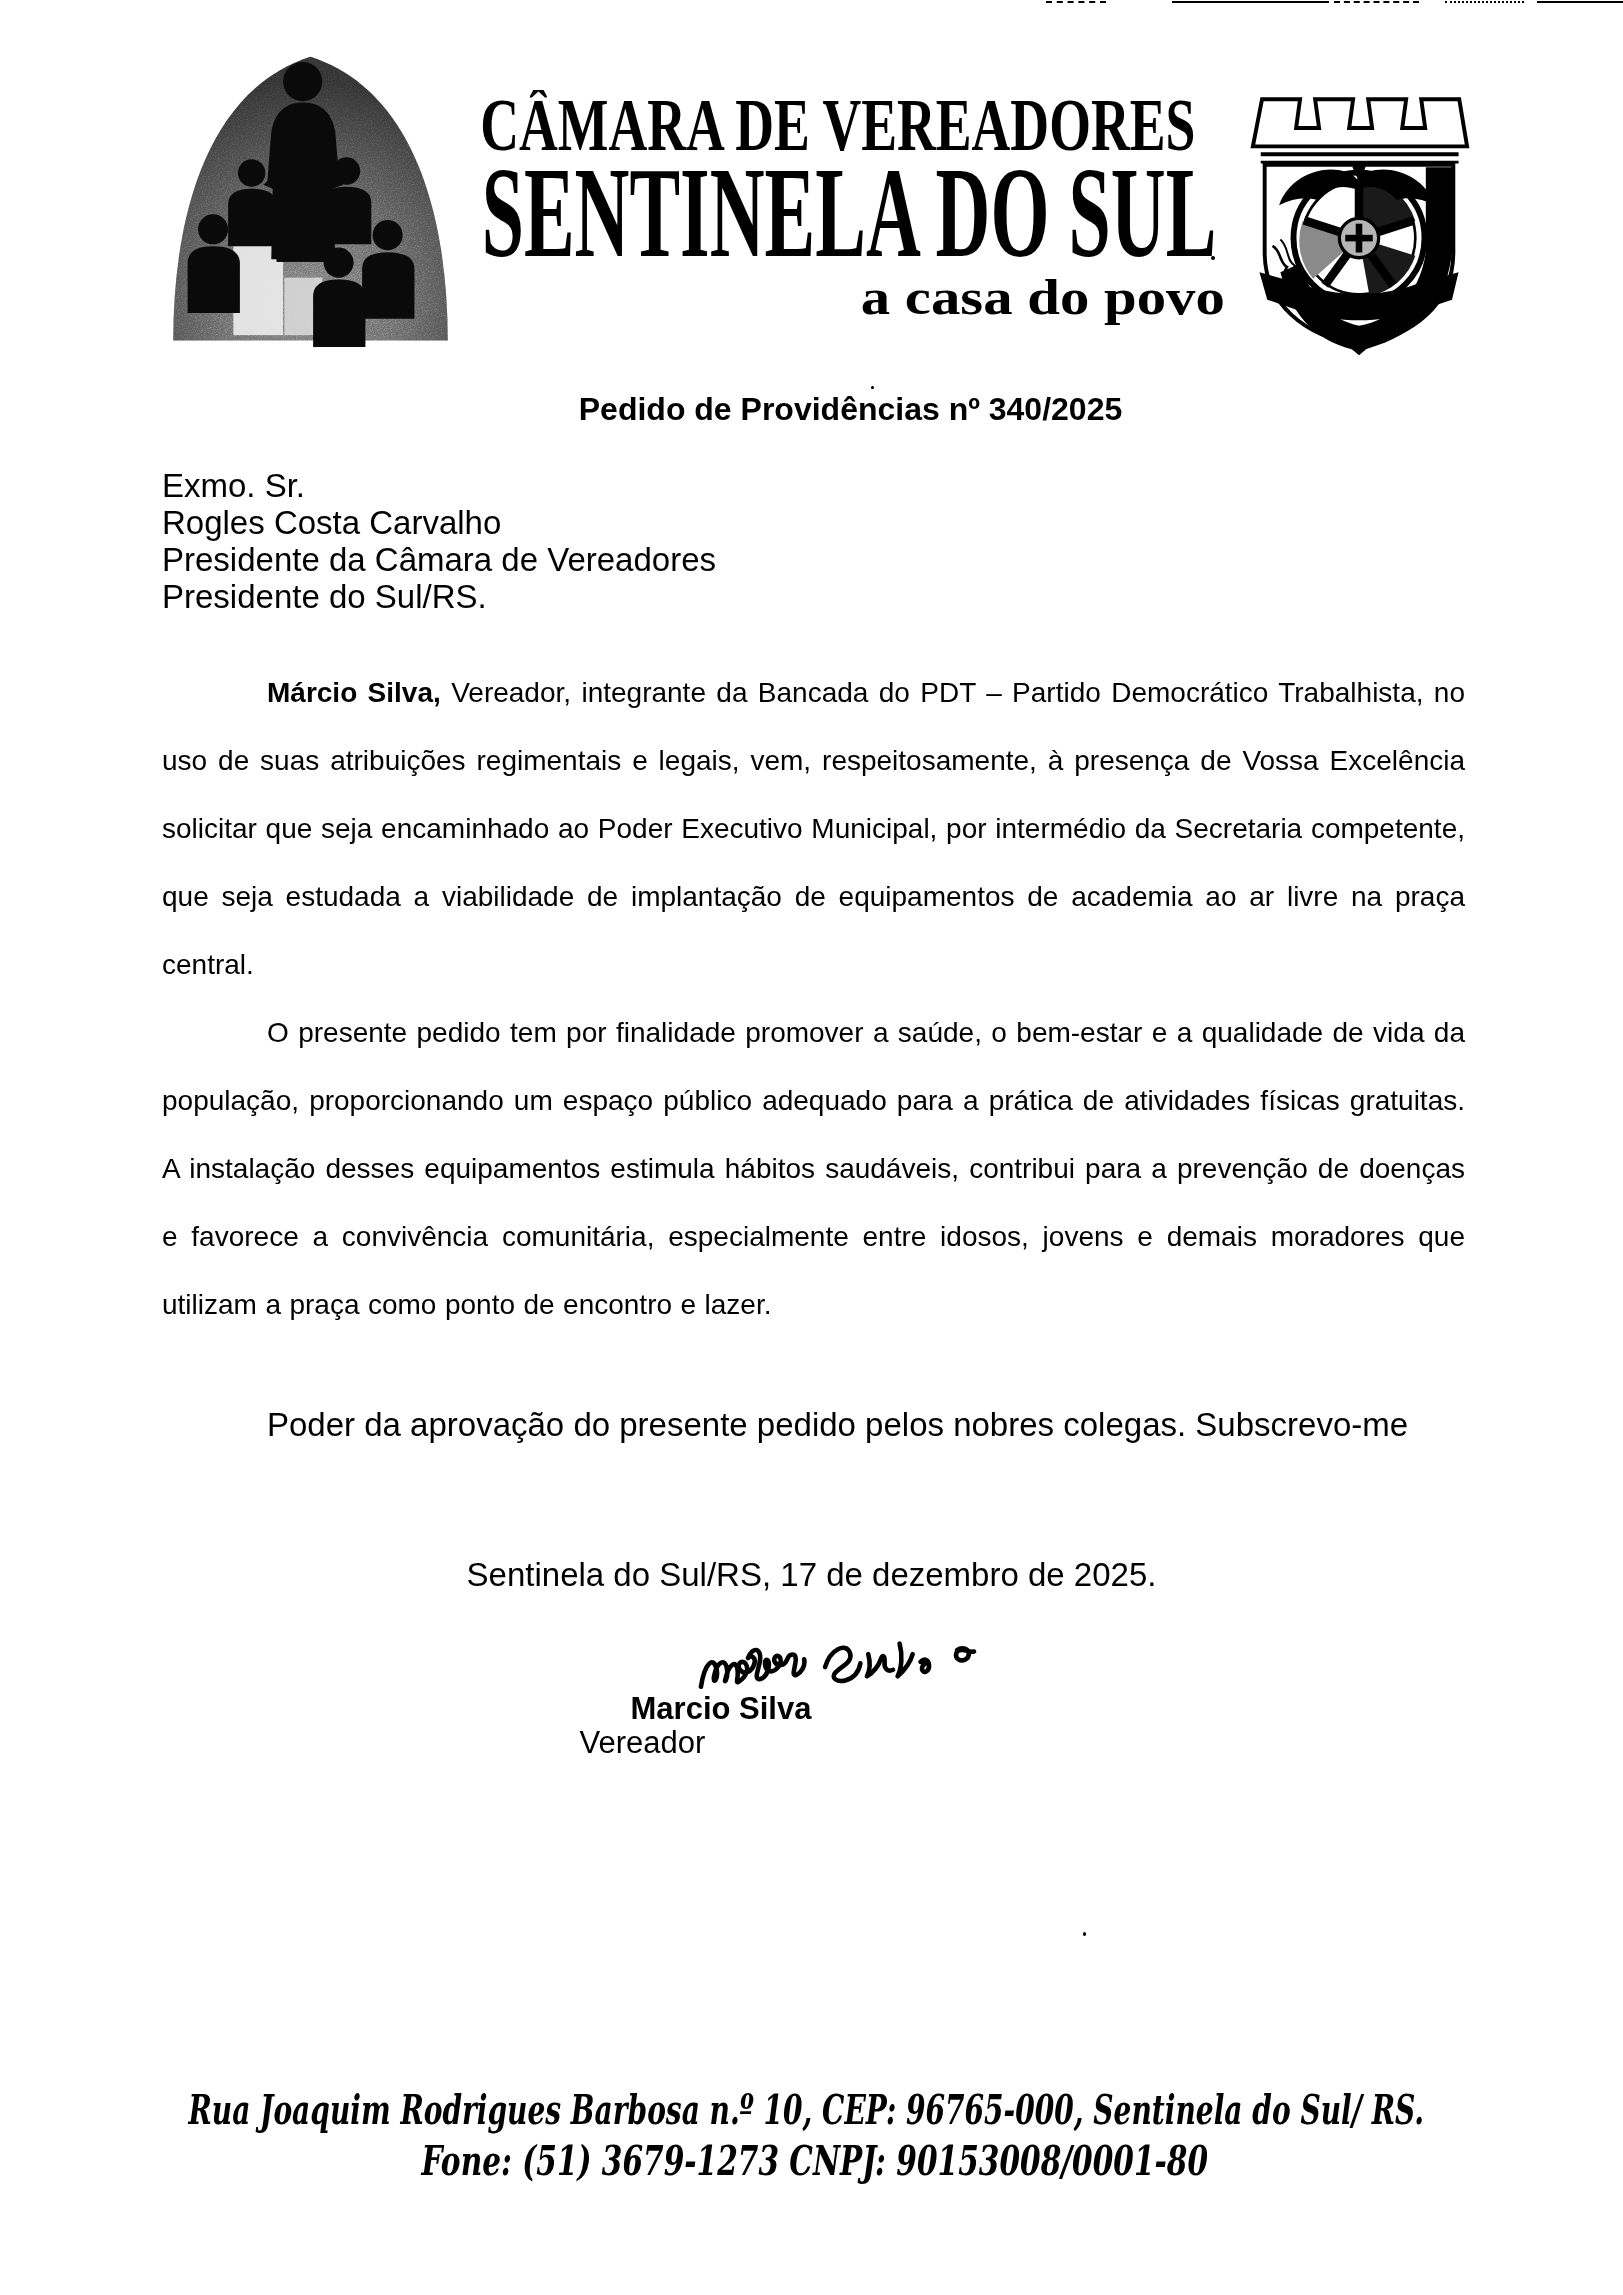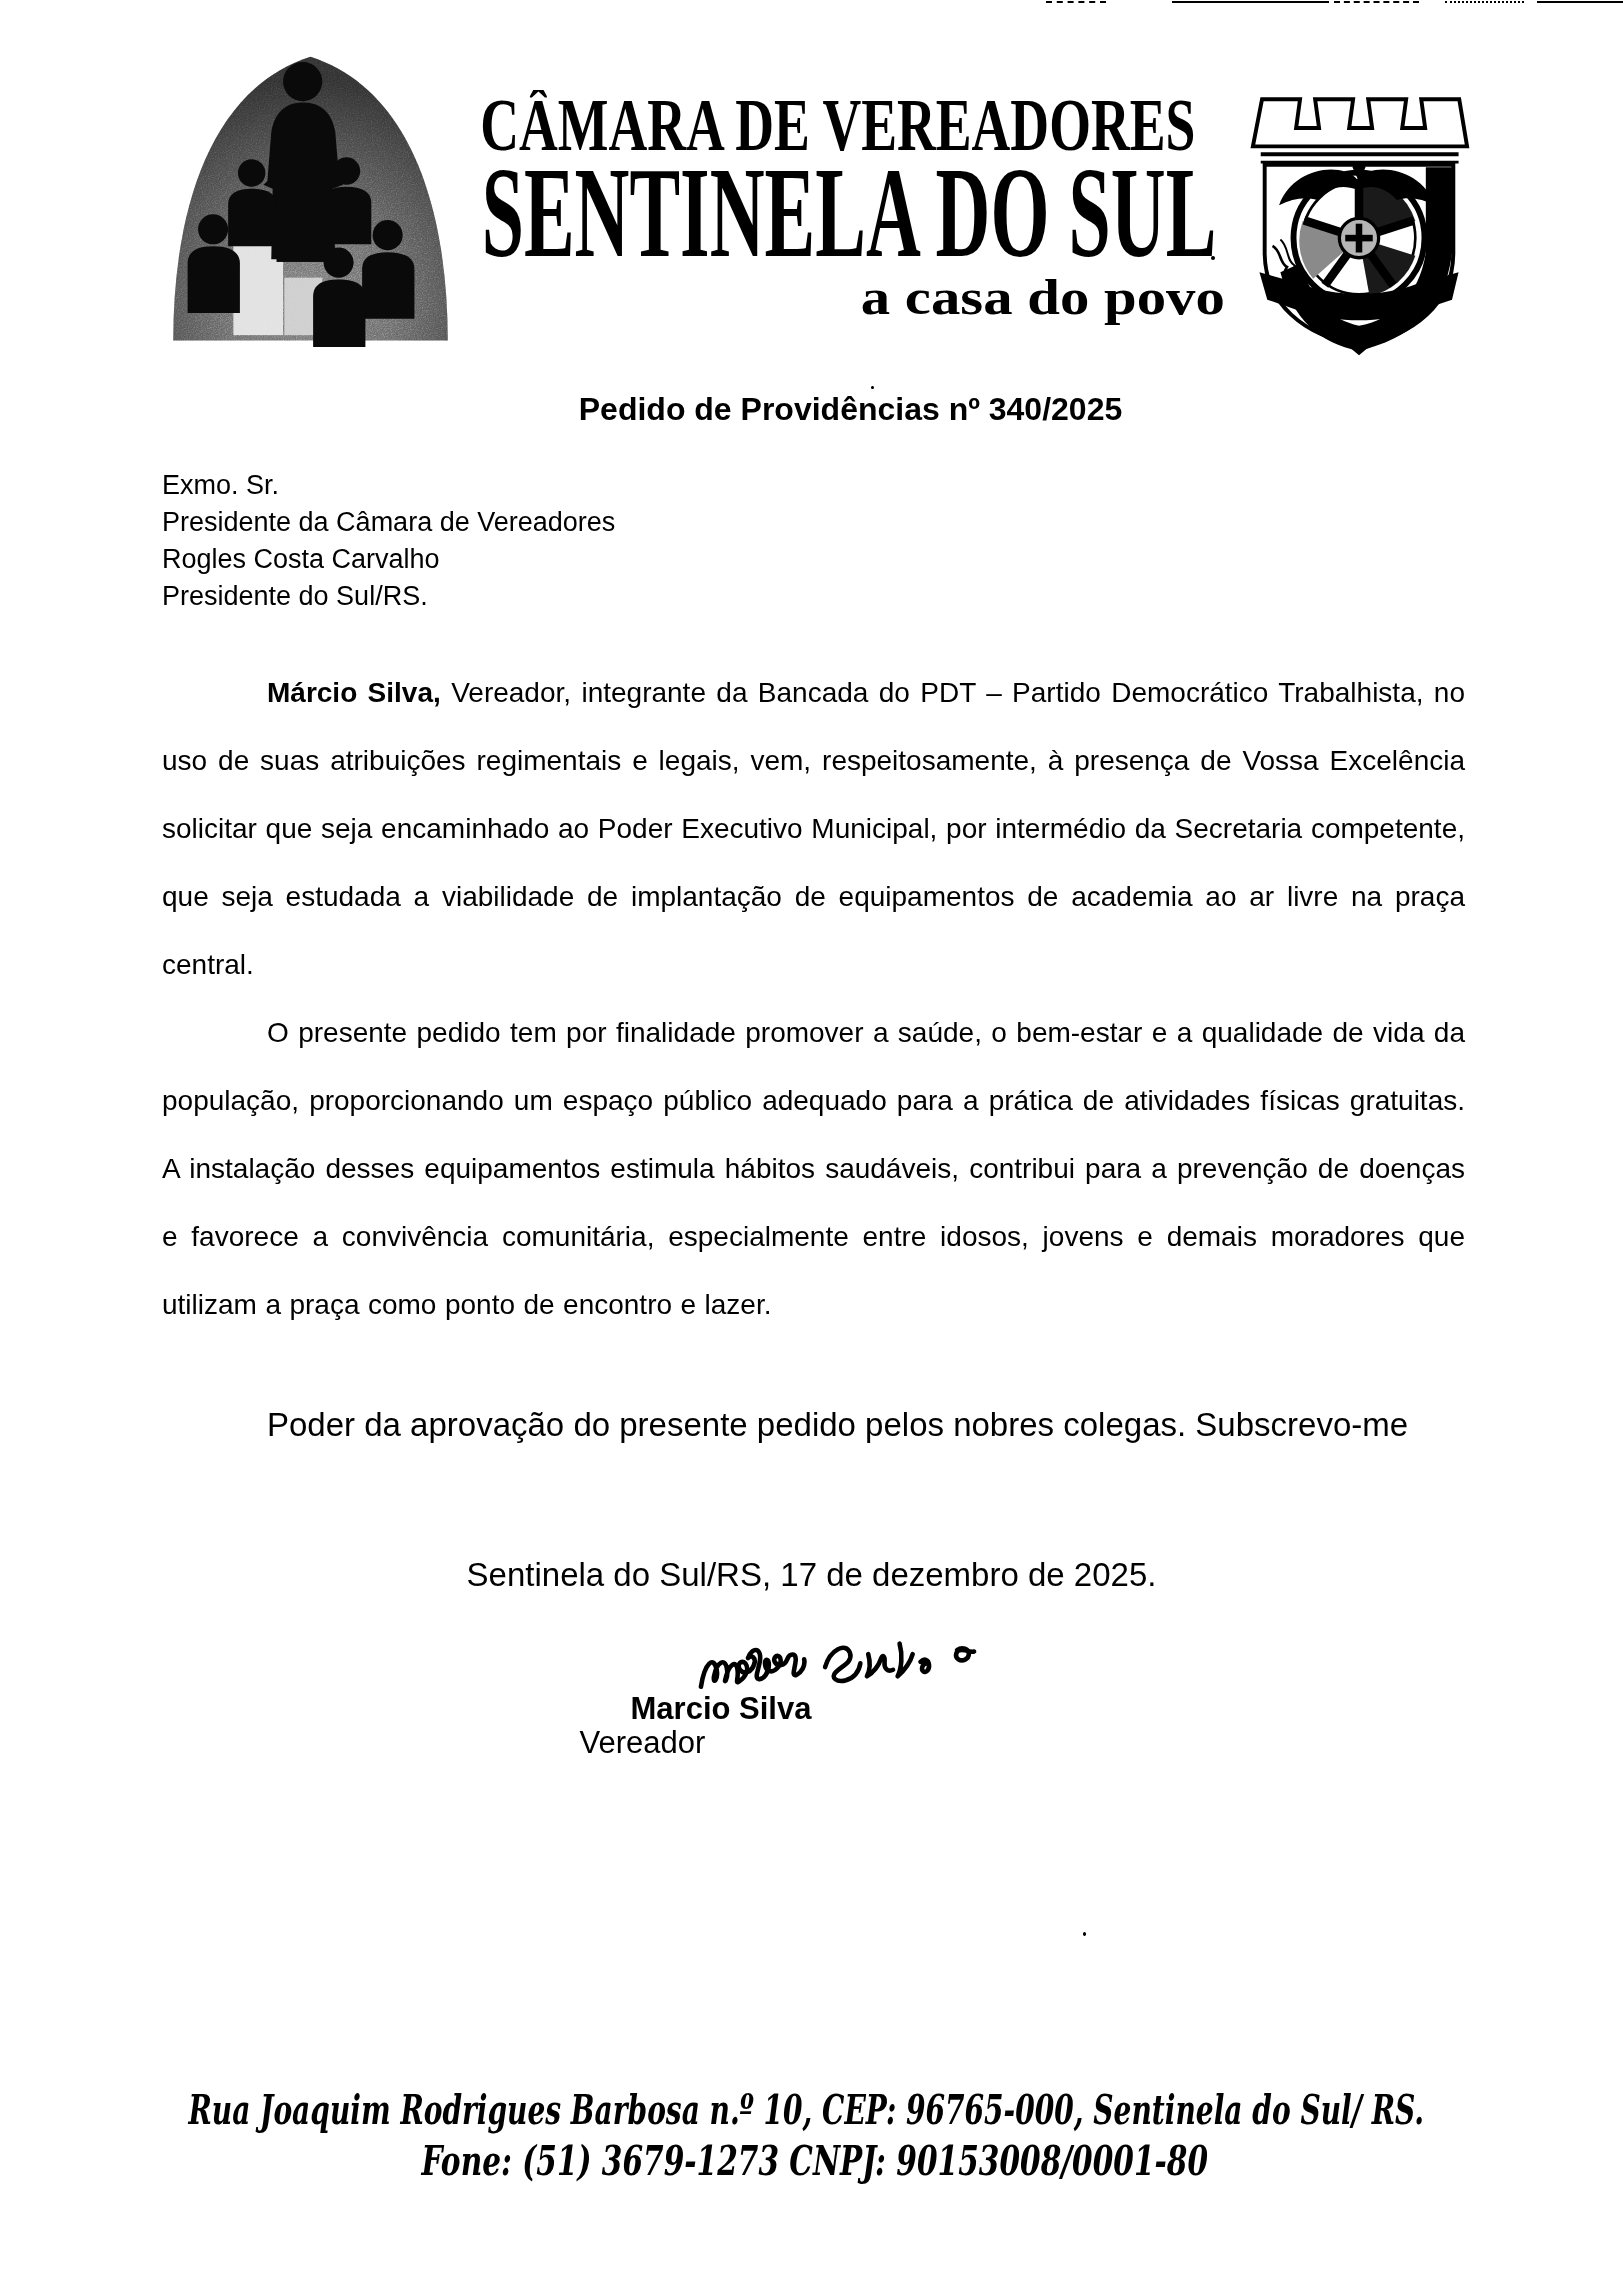--- a/index.html
+++ b/index.html
@@ -25,21 +25,21 @@
   .logo-svg{position:absolute;left:168px;top:50px;}
   .header-svg{position:absolute;left:475px;top:90px;}
   .crest-svg{position:absolute;left:1241px;top:56px;}
 
   .doc-title{
     position:absolute;left:0;top:391px;width:1623px;
     text-align:center;font-weight:bold;font-size:32px;line-height:37px;padding-left:39px;
   }
   .addressee{
     position:absolute;left:162px;top:467px;
-    font-size:27px;line-height:37px;white-space:nowrap;
+    font-size:33px;line-height:37px;white-space:nowrap;
   }
   .para{
     position:absolute;left:162px;width:1303px;
     font-size:28px;line-height:68px;
     text-align:justify;text-indent:105px;
     word-spacing:0.7px;
   }
   .para.p1{top:659px;}
   .para.p2{top:999px;}
   .closing{
@@ -152,22 +152,22 @@
     <path d="M170,170 C176,158 184,158 190,170 L180,192 Z" fill="#000"></path>
 
     <path d="M28,330 L92,348 C142,368 218,368 268,348 L332,330 L322,372 L268,390 C212,408 148,408 92,390 L40,372 Z" fill="#000"></path>
     <path d="M160,440 L200,440 L180,457 Z" fill="#000"></path>
   </svg>
 
   <div class="doc-title">Pedido de Providências nº 340/2025</div>
 
   <div class="addressee">
     <div>Exmo. Sr.</div>
+    <div>Rogles Costa Carvalho</div>
     <div>Presidente da Câmara de Vereadores</div>
-    <div>Rogles Costa Carvalho</div>
     <div>Presidente do Sul/RS.</div>
   </div>
 
   <div class="para p1"><span class="bold">Márcio Silva,</span><span> Vereador, integrante da Bancada do PDT – Partido Democrático Trabalhista, no uso de suas atribuições regimentais e legais, vem, respeitosamente, à presença de Vossa Excelência solicitar que seja encaminhado ao Poder Executivo Municipal, por intermédio da Secretaria competente, que seja estudada a viabilidade de implantação de equipamentos de academia ao ar livre na praça central.</span></div>
 
   <div class="para p2">O presente pedido tem por finalidade promover a saúde, o bem-estar e a qualidade de vida da população, proporcionando um espaço público adequado para a prática de atividades físicas gratuitas. A instalação desses equipamentos estimula hábitos saudáveis, contribui para a prevenção de doenças e favorece a convivência comunitária, especialmente entre idosos, jovens e demais moradores que utilizam a praça como ponto de encontro e lazer.</div>
 
   <div class="closing">Poder da aprovação do presente pedido pelos nobres colegas. Subscrevo-me</div>
 
   <div class="dateline">Sentinela do Sul/RS, 17 de dezembro de 2025.</div>

